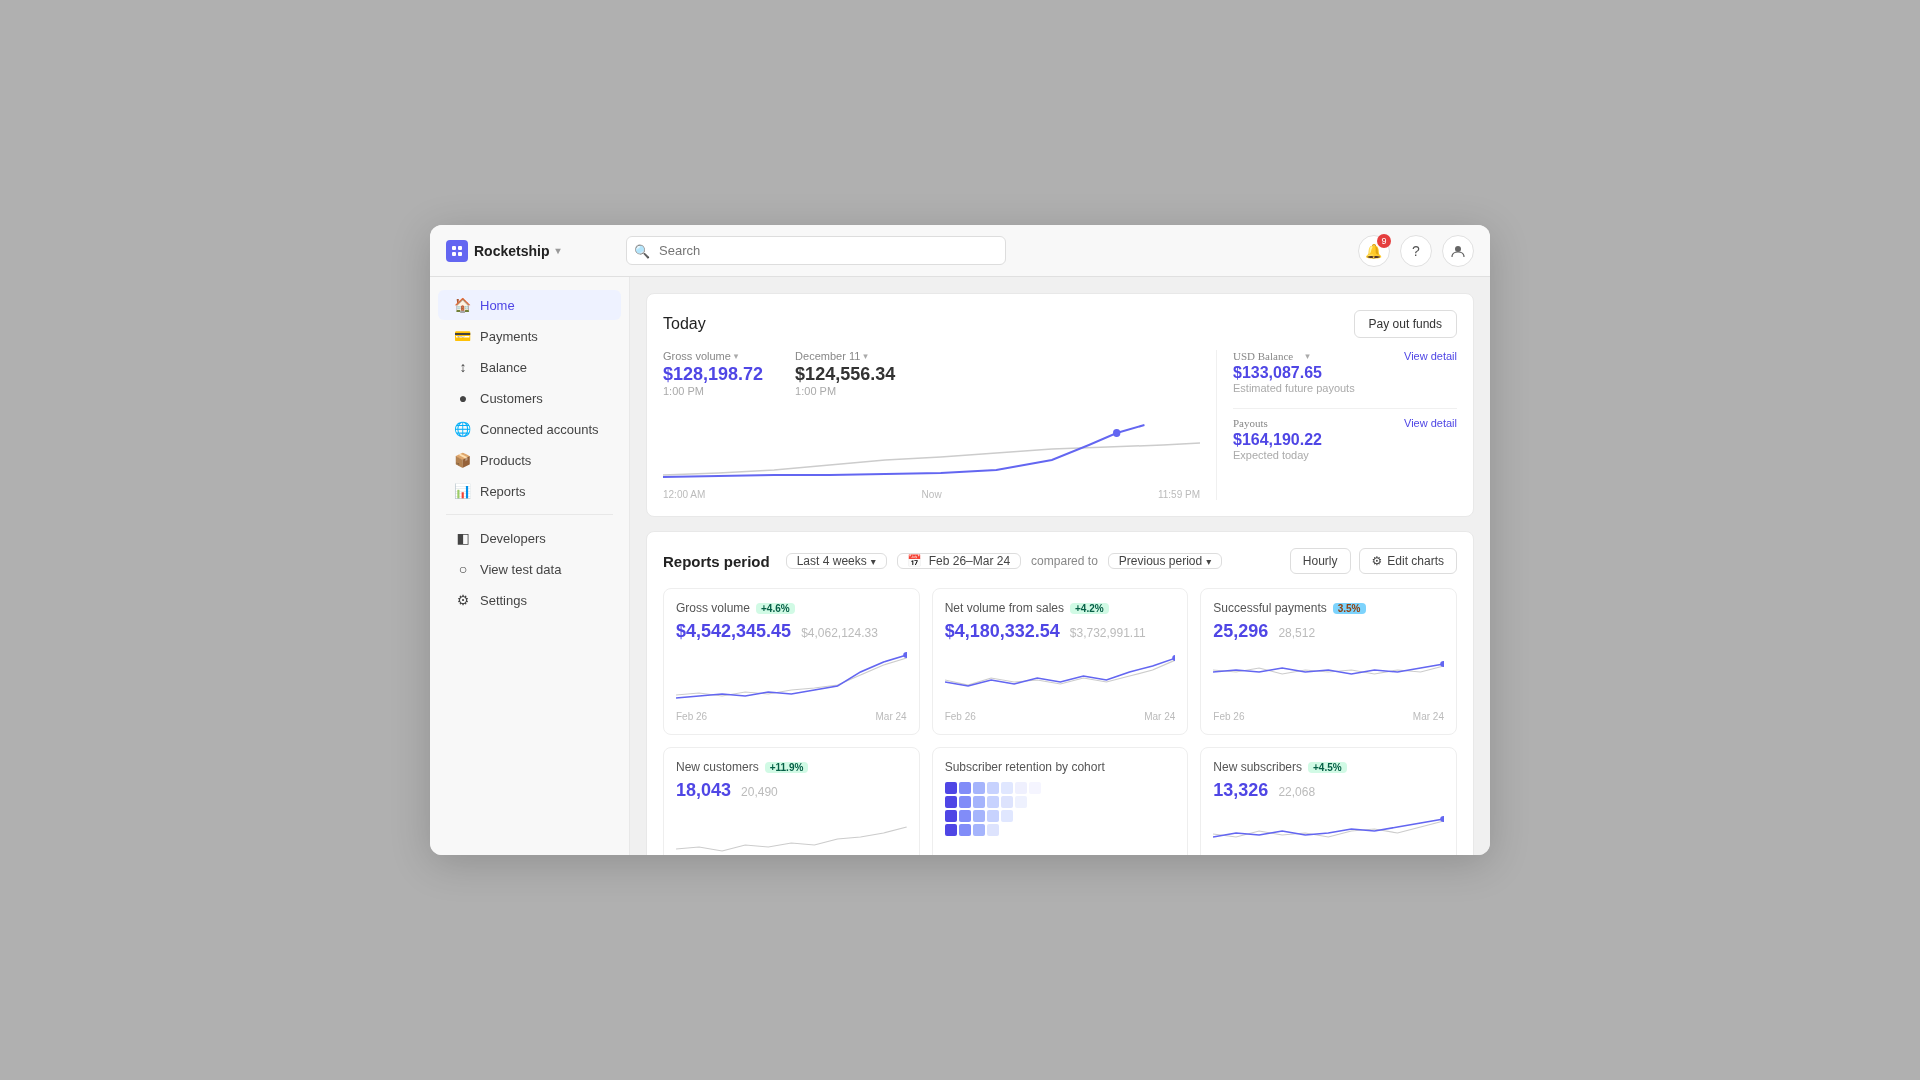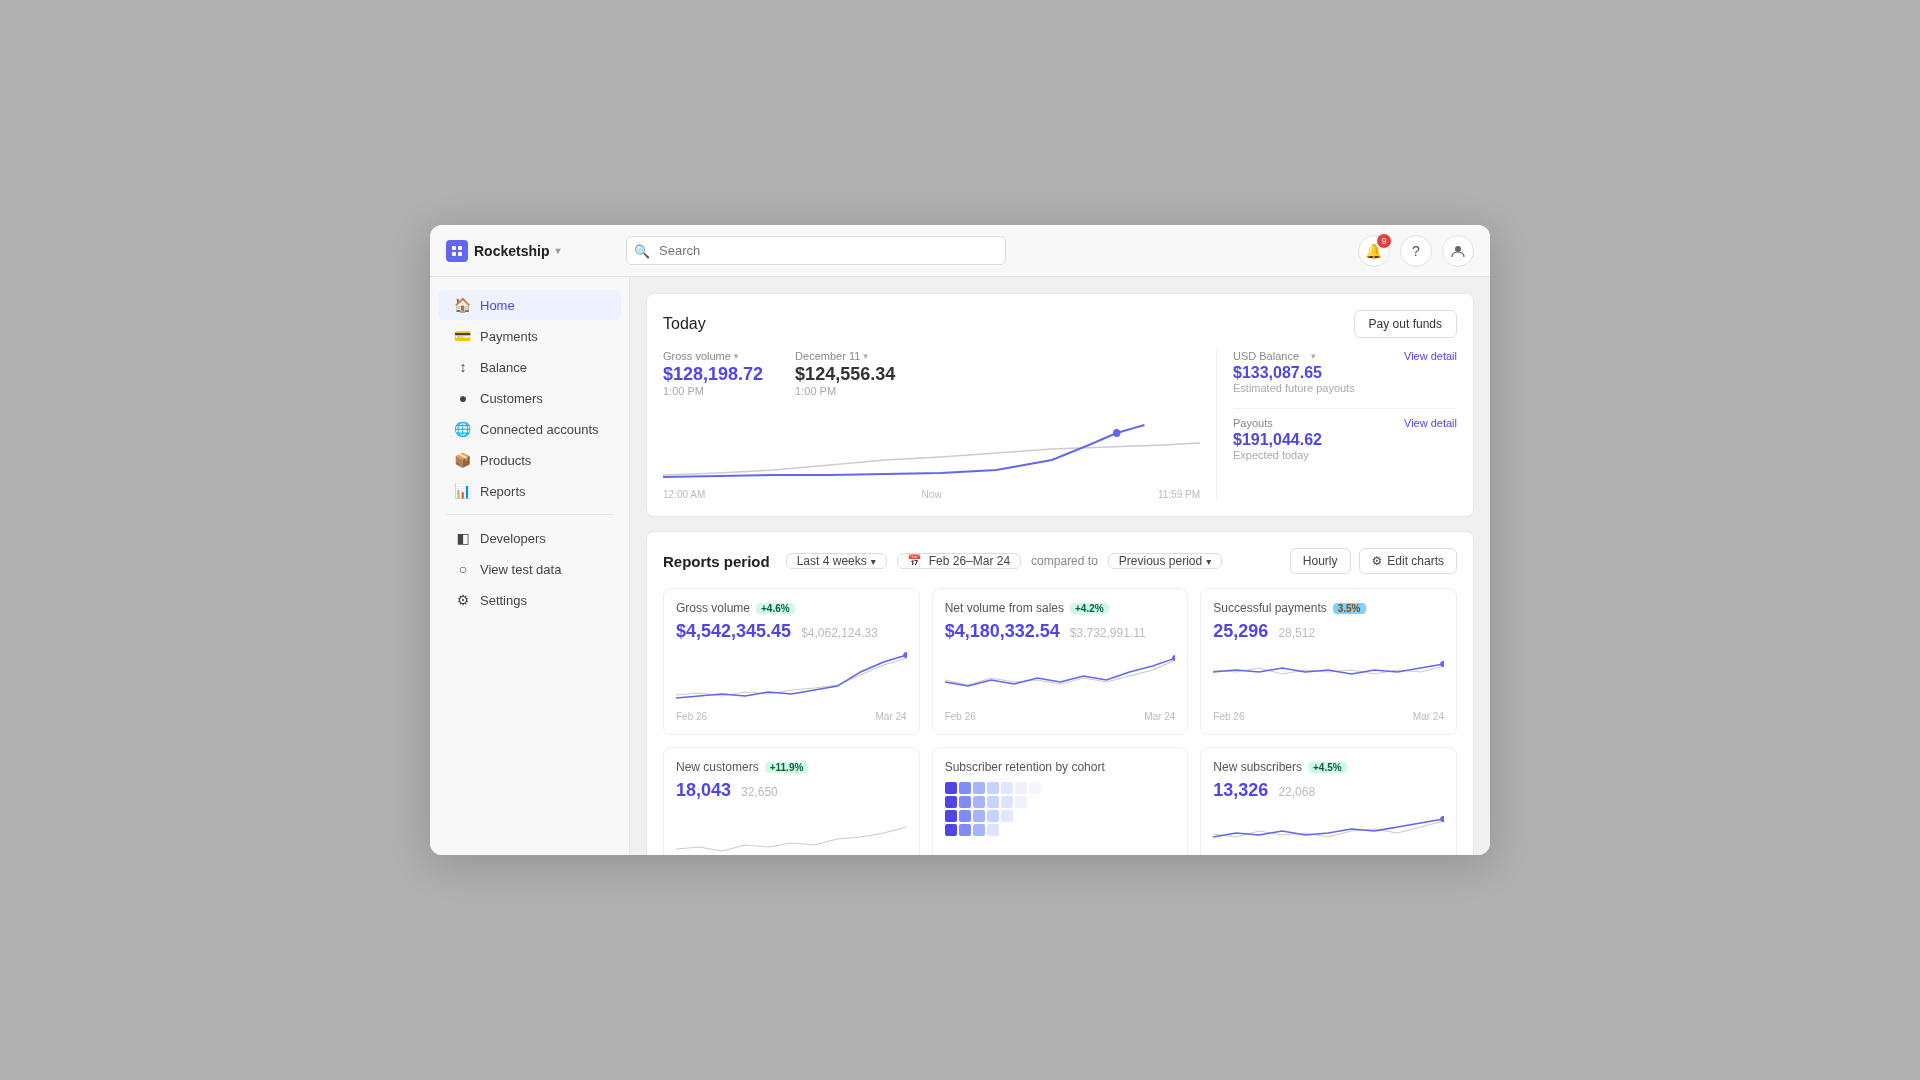--- a/index.html
+++ b/index.html
@@ -218,20 +218,21 @@
     .balance-row {
       margin-bottom: 14px;
     }
     .balance-label {
       font-size: 11px;
       color: #888;
       display: flex;
       align-items: center;
       gap: 12px;
       margin-bottom: 2px;
+      font-family: Liberation Serif, serif;
     }
     .balance-value {
       font-size: 16px;
       font-weight: 600;
       color: #4f46e5;
     }
     .balance-sub { font-size: 11px; color: #aaa; }
     .balance-link {
       font-size: 11px;
       color: #4f46e5;
@@ -499,21 +500,21 @@
               <div class="balance-sub">Estimated future payouts</div>
             </div>
             <div style="height:1px;background:#f0f0f0;margin:8px 0;"></div>
             <div class="balance-row">
               <div class="balance-header-row">
                 <div class="balance-label">
                   <span>Payouts</span>
                 </div>
                 <span class="balance-link">View detail</span>
               </div>
-              <div class="balance-value">$191,044.62</div>
+              <div class="balance-value">$164,190.22</div>
               <div class="balance-sub">Expected today</div>
             </div>
           </div>
         </div>
       </div>
 
       <div class="reports-card">
         <div class="reports-header">
           <span class="reports-title">Reports period</span>
           <button class="filter-btn">
@@ -600,21 +601,21 @@
             </div>
           </div>
 
           <div class="stat-card">
             <div class="stat-card-header">
               <span class="stat-name">New customers</span>
               <span class="badge badge-green">+11.9%</span>
             </div>
             <div class="stat-values">
               <span class="stat-primary">18,043</span>
-              <span class="stat-secondary">32,650</span>
+              <span class="stat-secondary">20,490</span>
             </div>
             <svg class="mini-chart" viewBox="0 0 200 55" preserveAspectRatio="none">
               <polyline points="0,40 20,38 40,42 60,36 80,38 100,34 120,36 140,30 160,28 180,24 200,18" fill="none" stroke="#ccc" stroke-width="1.2"></polyline>
             </svg>
           </div>
 
           <div class="stat-card">
             <div class="stat-card-header">
               <span class="stat-name">Subscriber retention by cohort</span>
             </div>

